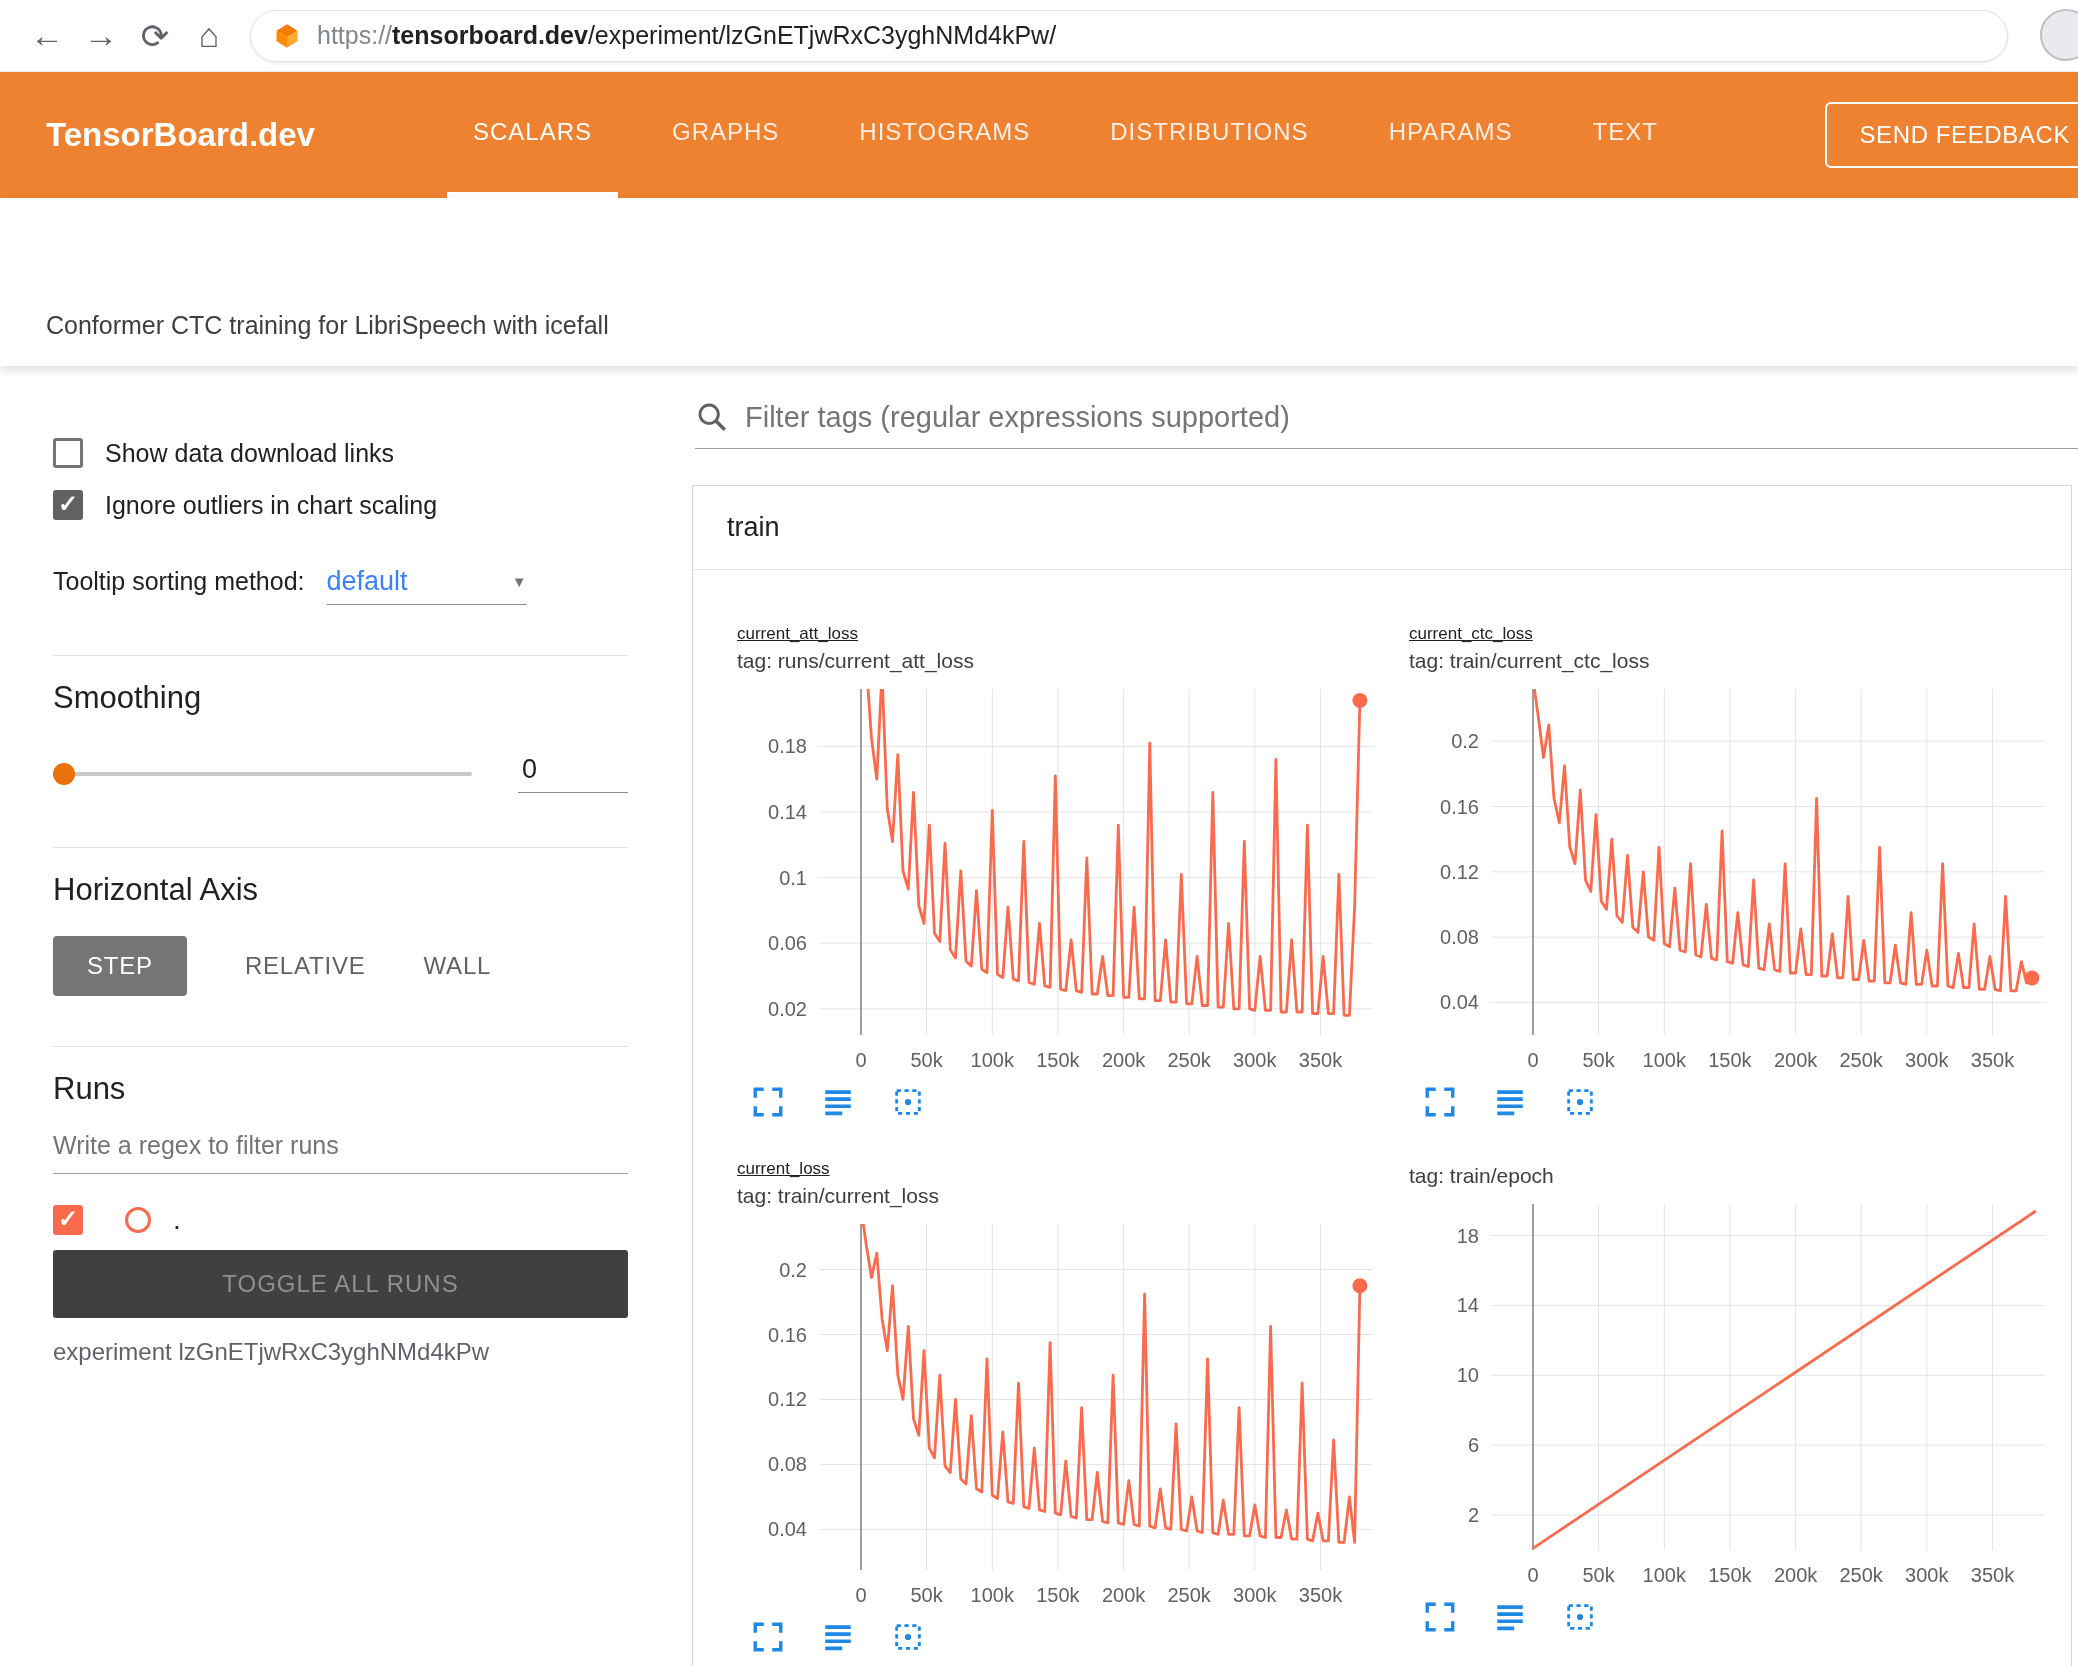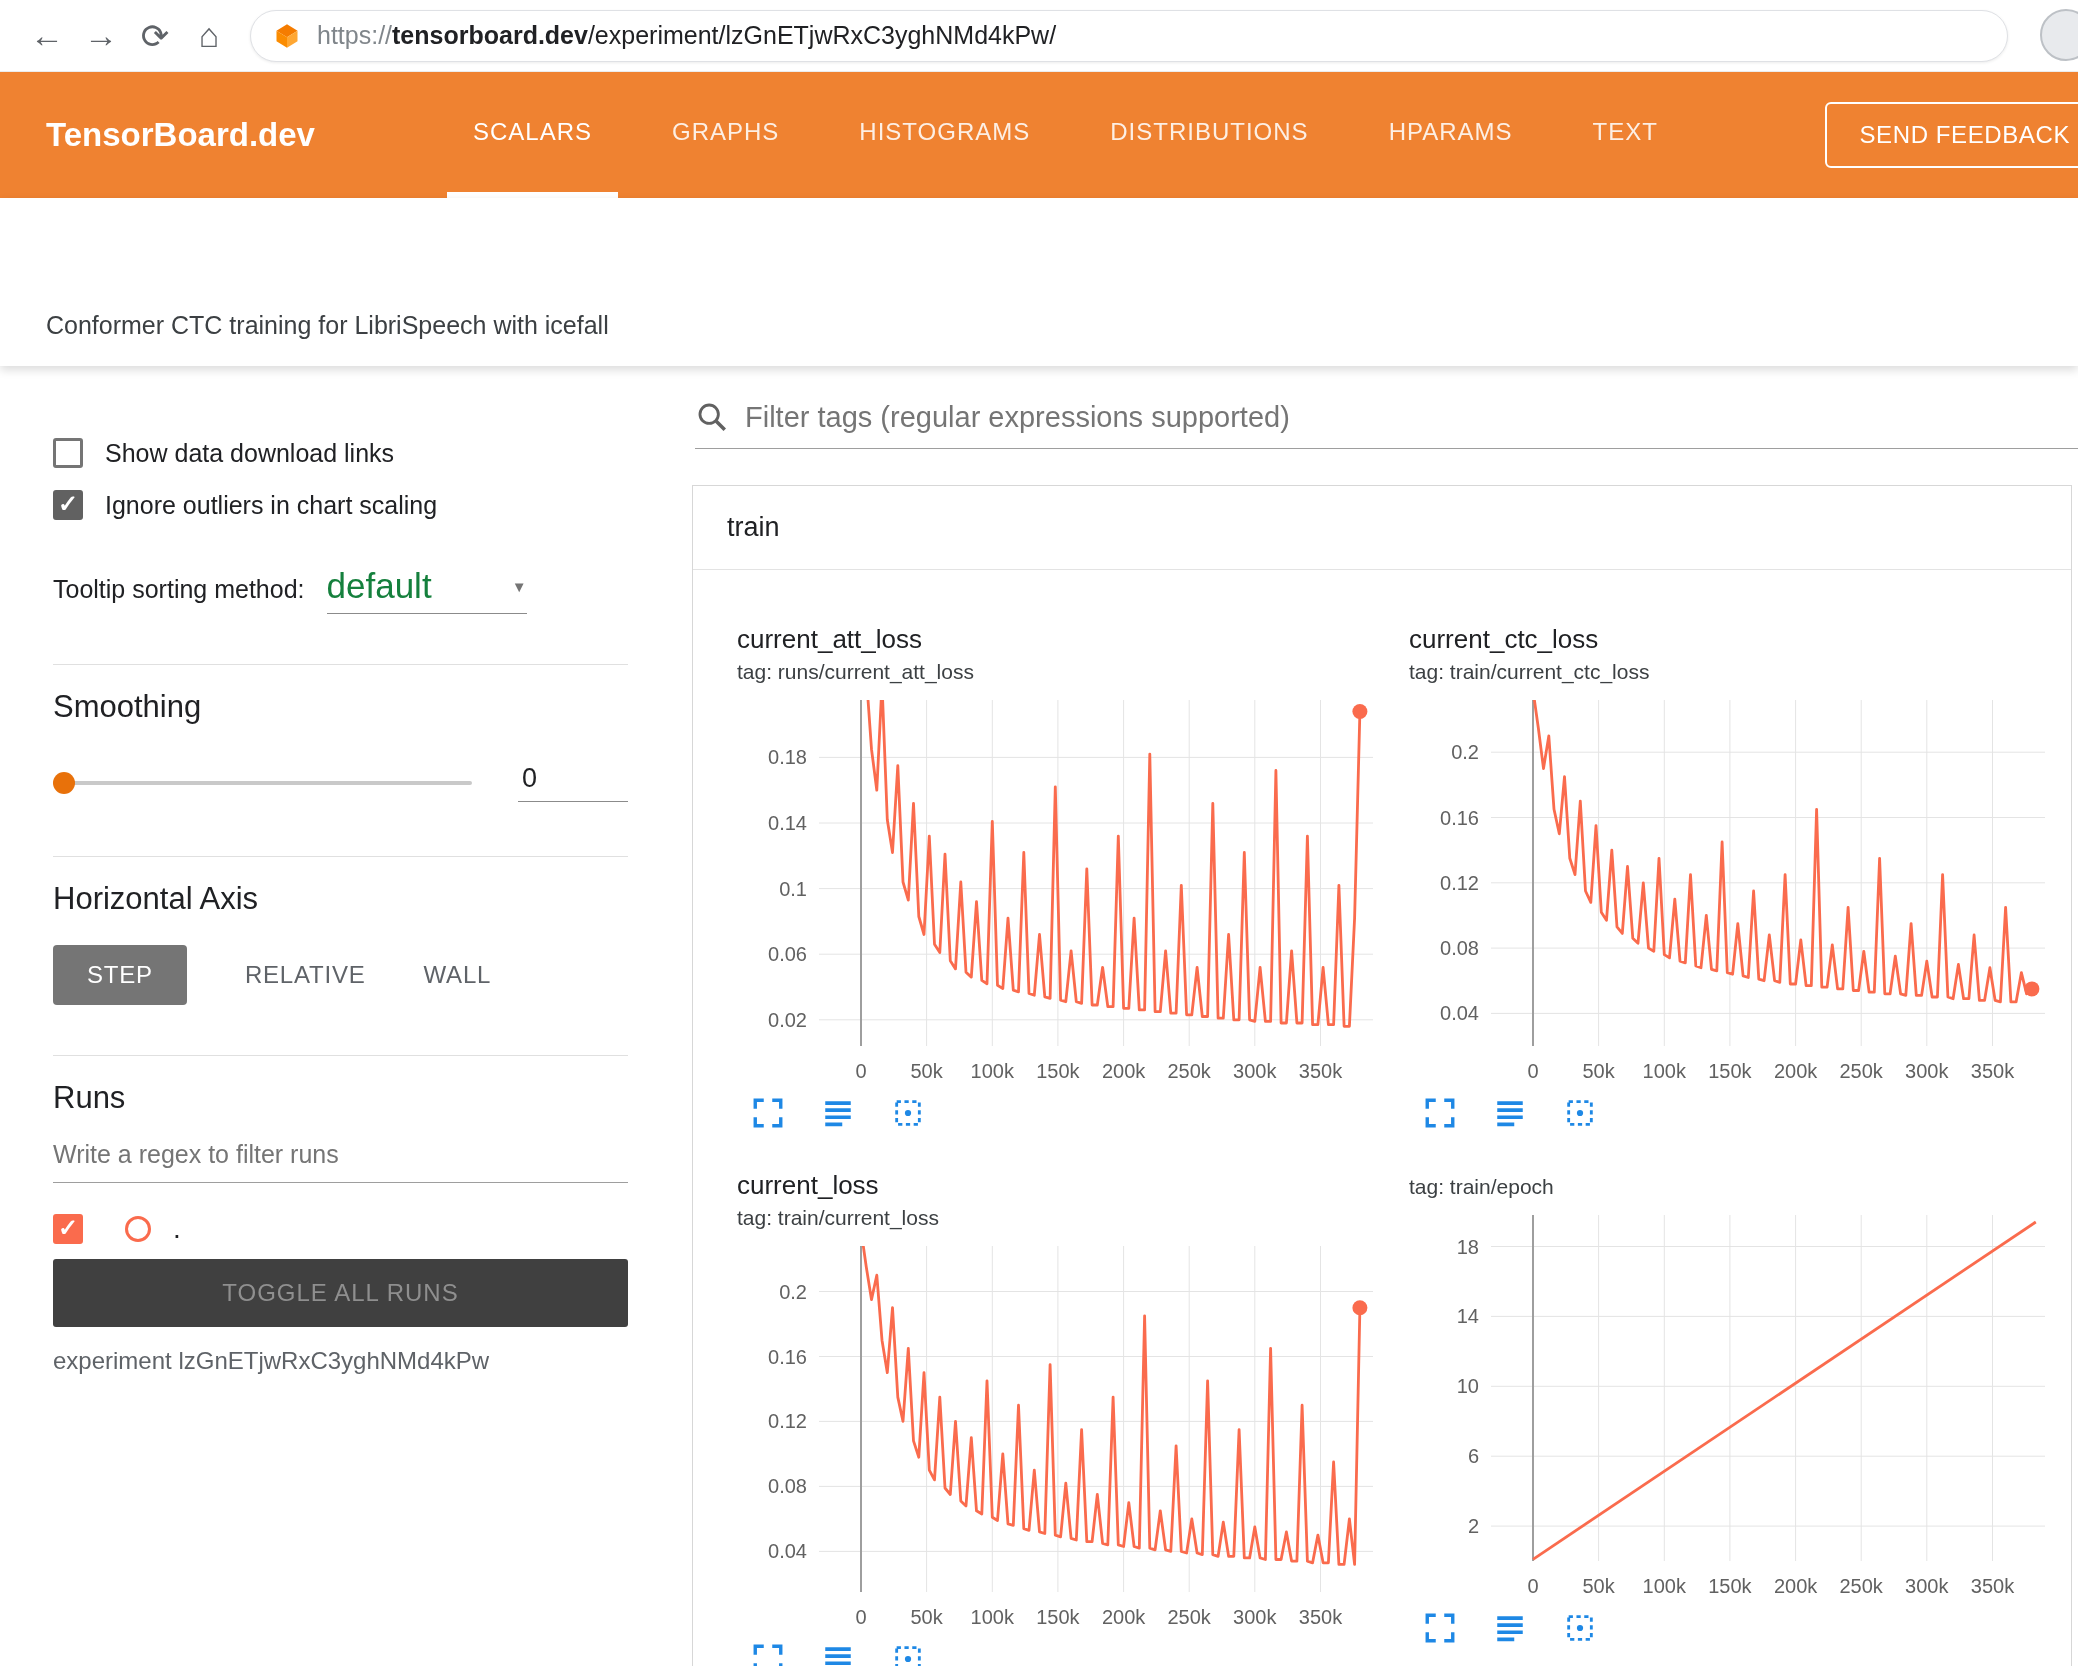--- a/index.html
+++ b/index.html
@@ -32,21 +32,21 @@
   .sidebar { position:absolute; top:358px; left:0; width:650px; bottom:0; background:#fff; padding:80px 22px 0 53px; }
   .cbrow { display:flex; align-items:center; margin-bottom:22px; cursor:pointer; }
   .cb { width:30px; height:30px; border:3px solid #757575; border-radius:3px; margin-right:22px; position:relative; flex:none; background:#fff; }
   .cb.checked { border-color:#616161; background:#616161; }
   .cb.checked::after { content:"\2713"; position:absolute; color:#fff; font-size:24px; font-weight:700; left:2px; top:-3px; }
   .cb.coral { border-color:#fa6b4d; background:#fa6b4d; }
   .cbl { font-size:25px; color:#202124; }
   .tooltip-row { display:flex; align-items:baseline; margin-top:46px; }
   .lbl { font-size:25px; color:#202124; }
   .select { margin-left:22px; width:200px; border-bottom:1px solid #8b8b8b; display:flex; justify-content:space-between; align-items:center; padding-bottom:7px; cursor:pointer; }
-  .select-value { font-size:35px; color:#15803d; }
+  .select-value { font-size:27px; color:#3b82f6; }
   .caret { font-size:15px; color:#757575; }
   .divider { height:1px; background:#e0e0e0; }
   .d1 { margin-top:50px; } .d2 { margin-top:54px; } .d3 { margin-top:50px; }
   .section-label { font-size:31px; color:#202124; margin-top:24px; }
   .slider-row { display:flex; align-items:center; margin-top:38px; }
   .slider { position:relative; flex:1; height:30px; margin-right:46px; cursor:pointer; }
   .slider-track { position:absolute; top:13px; left:0; right:0; height:4px; background:#c9c9c9; border-radius:2px; }
   .slider-thumb { position:absolute; top:4px; left:0; width:22px; height:22px; border-radius:50%; background:#e8710a; }
   .smooth-val { width:110px; border:none; border-bottom:1px solid #8b8b8b; font-size:27px; color:#202124; padding:0 4px 7px; font-family:inherit; outline:none; background:transparent; }
   .axis-btns { display:flex; align-items:center; margin-top:28px; gap:58px; }
@@ -61,21 +61,21 @@
   .exp-caption { margin-top:20px; font-size:24px; color:#5f6368; }
 
   
   .main { position:absolute; top:358px; left:650px; right:0; bottom:0; background:#fff; overflow:hidden; }
   .filter-row { display:flex; align-items:center; margin:42px 0 0 45px; border-bottom:1px solid #9e9e9e; padding-bottom:14px; }
   .search-icon { flex:none; }
   .filter-input { flex:1; border:none; outline:none; font-size:29px; margin-left:16px; font-family:inherit; color:#202124; background:transparent; }
   .card { margin:36px 6px 0 42px; border:1px solid #d7d7d7; background:#fff; }
   .card-header { font-size:27px; color:#202124; padding:26px 34px; border-bottom:1px solid #e3e3e3; }
   .chart-grid { display:grid; grid-template-columns:660px 660px; column-gap:12px; row-gap:40px; padding:54px 0 30px 44px; }
-  .chart-title { font-size:26px; color:#202124; }
+  .chart-title { font-size:17px; color:#202124;text-decoration:underline; }
   .chart-subtitle { font-size:21px; color:#3c4043; margin-top:5px; }
   .chart-svg { width:650px; height:400px; display:block; margin-top:6px; }
   .chart-svg text { font-size:20px; fill:#616161; font-family:"Liberation Sans", sans-serif; }
   .chart-toolbar { display:flex; gap:36px; margin:6px 0 0 14px; }
   .tool-icon { width:34px; height:34px; cursor:pointer; }
 </style>
 </head>
 <body>
 
 <div class="browser">

